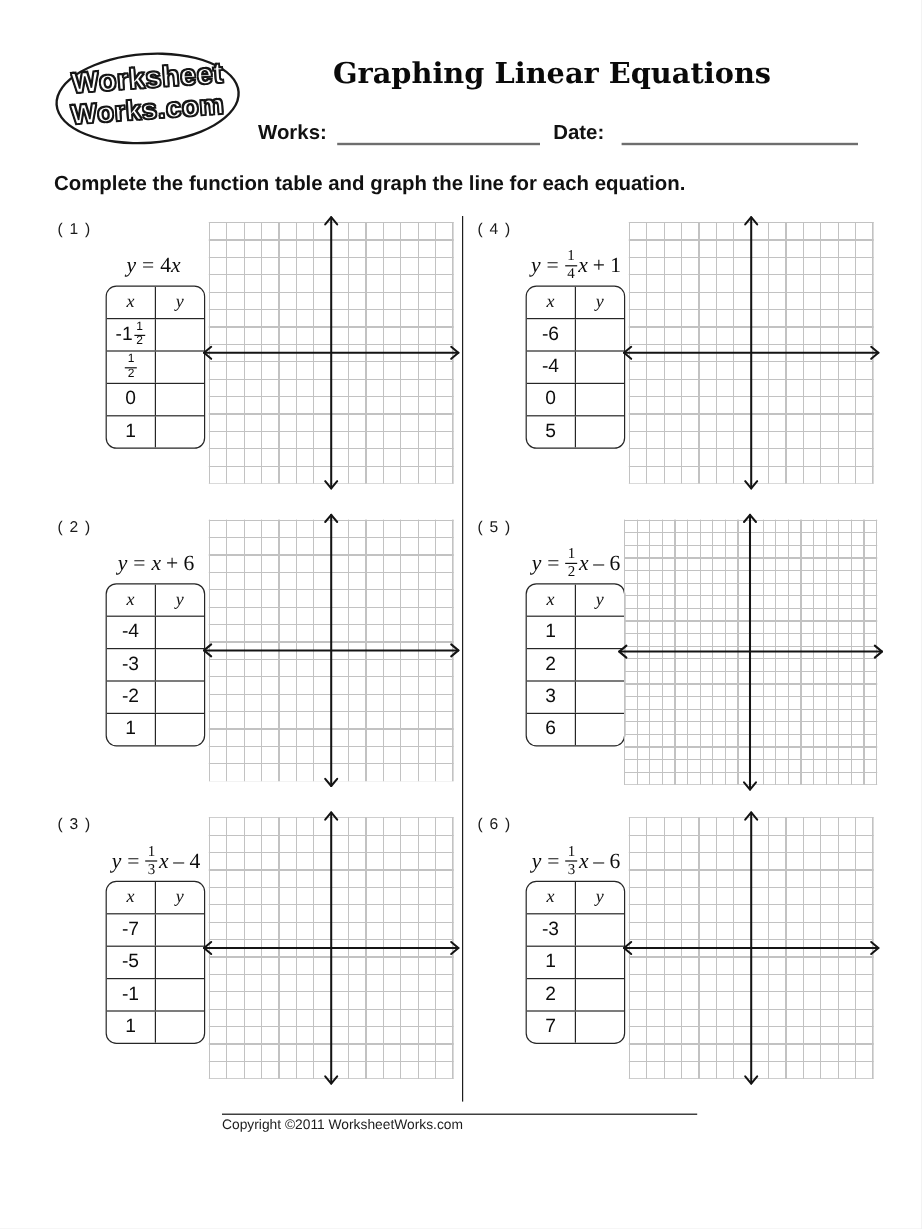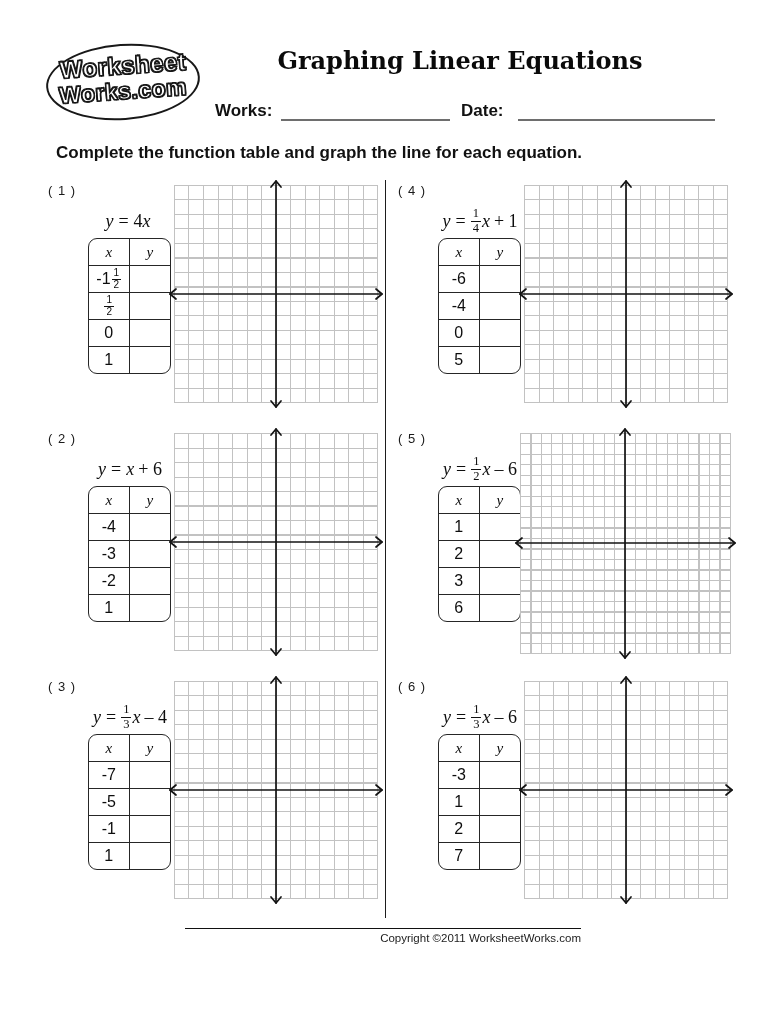--- a/index.html
+++ b/index.html
@@ -25,21 +25,21 @@
   .title { position:absolute; left:210px; top:46px; width:500px; text-align:center;
     font-family:"DejaVu Serif", serif; font-weight:bold; font-size:24px; color:#0a0a0a; }
 
   .name-label { position:absolute; left:215px; top:101px; font-size:17px; font-weight:bold; }
   .name-line  { position:absolute; left:281px; top:103px; width:169px; height:18px;
     border-bottom:2px solid #6e6e6e; }
   .date-label { position:absolute; left:461px; top:101px; font-size:17px; font-weight:bold; }
   .date-line  { position:absolute; left:518px; top:103px; width:197px; height:18px;
     border-bottom:2px solid #6e6e6e; }
 
-  .instruction { position:absolute; left:45px; top:143px; font-size:17px; font-weight:bold;margin-left:11px; }
+  .instruction { position:absolute; left:45px; top:143px; font-size:17px; font-weight:bold; }
 
   .divider { position:absolute; left:385px; top:180px; width:1.4px; height:738px; background:#1d1d1d; }
 
   
   .problem { position:absolute; width:334px; height:242px; }
   #p1 { left:46px;  top:180px; }
   #p2 { left:46px;  top:428px; }
   #p3 { left:46px;  top:676px; }
   #p4 { left:396px; top:180px; }
   #p5 { left:396px; top:428px; }
@@ -79,21 +79,21 @@
   }
   .plot-fine { left:124px; width:211px; height:221px;
     background-image:
       repeating-linear-gradient(to right,  #c2c2c2 0, #c2c2c2 1px, transparent 1px, transparent 10.5px),
       repeating-linear-gradient(to bottom, #c2c2c2 0, #c2c2c2 1px, transparent 1px, transparent 10.5px);
   }
   .axes { position:absolute; left:-8px; top:-8px; }
 
   
   .footer-line { position:absolute; left:185px; top:928px; width:396px; border-top:1.7px solid #111; }
-  .footer-text { position:absolute; left:185px; top:932px; width:396px; text-align:right;
+  .footer-text { position:absolute; left:185px; top:932px; width:396px; text-align:left;
     font-size:11.5px; color:#1c1c1c; }
 </style>
 </head>
 <body>
 
 <svg width="0" height="0" style="position:absolute">
   <defs>
     <symbol id="ax-std" viewBox="0 0 220 234">
       <g stroke="#141414" stroke-width="1.7" fill="none" stroke-linecap="round" stroke-linejoin="round">
         <line x1="4" y1="117" x2="216" y2="117"></line>

